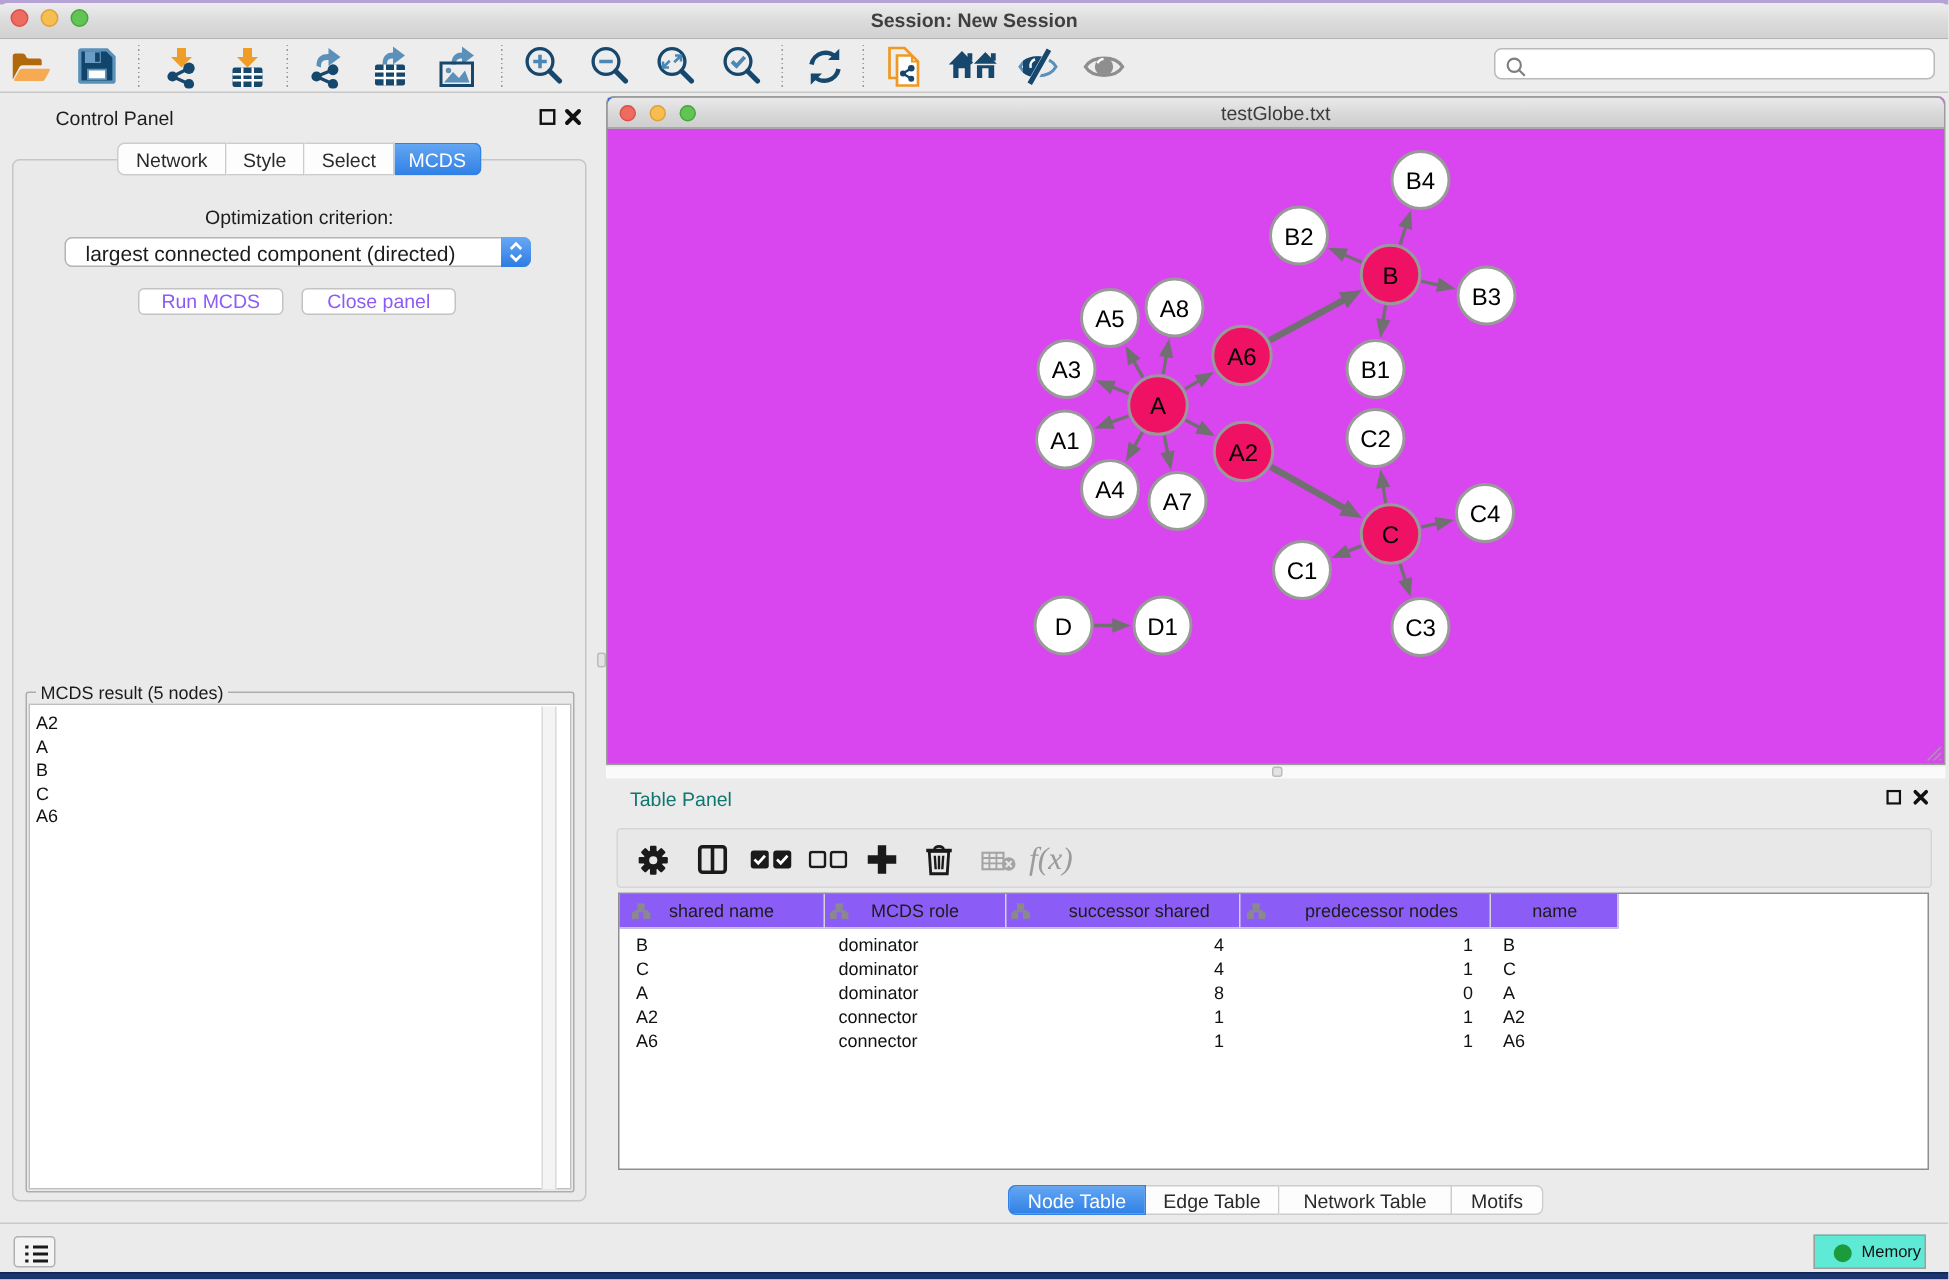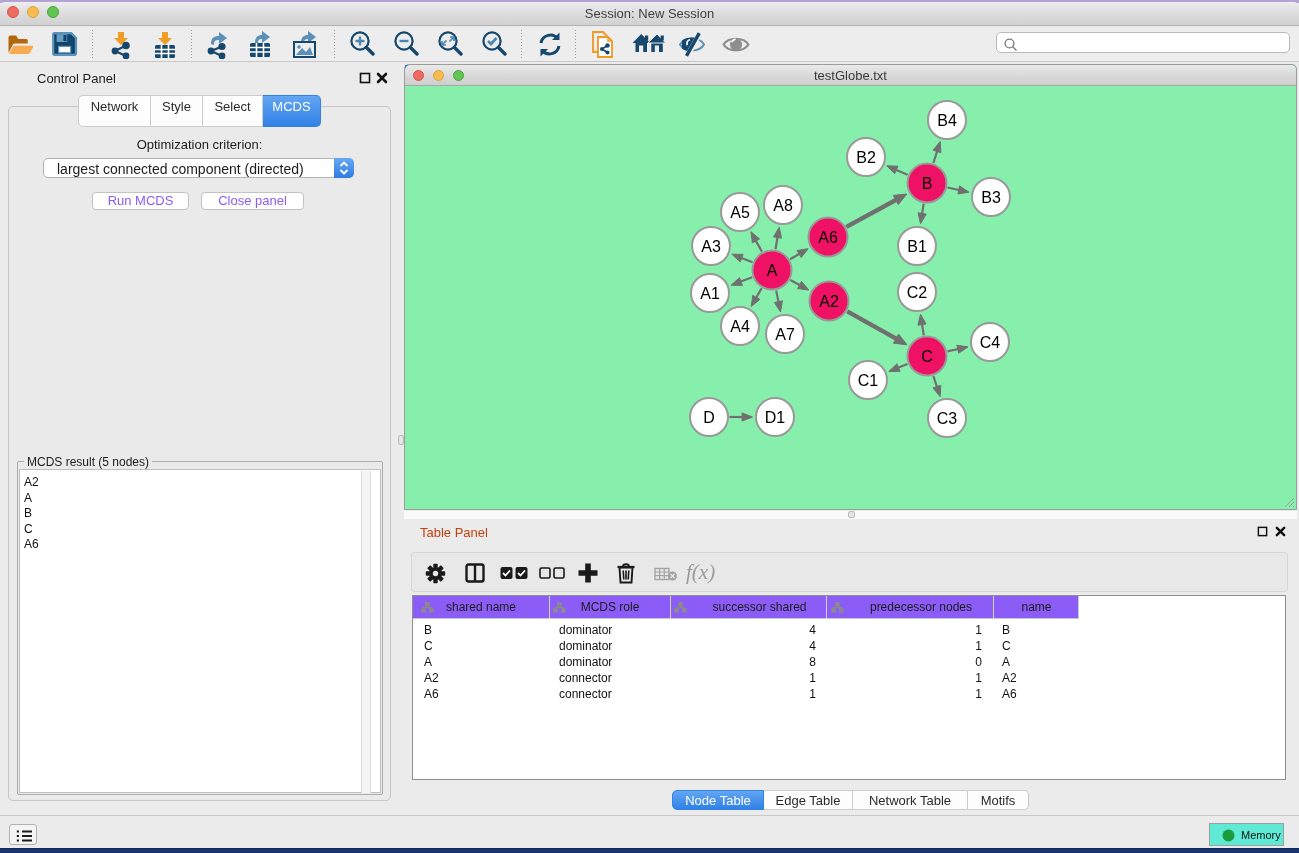--- a/index.html
+++ b/index.html
@@ -8,21 +8,21 @@
 .abs { position:absolute; }
 
 
 #desktop-top { left:0; top:0; width:1299px; height:3px; background:#b5a3d6; }
 #desktop-bot { left:0; top:848px; width:1299px; height:5px; background:#17306b;
   background:linear-gradient(180deg,#0e2150 0%,#1d3a74 40%,#16306a 100%); }
 
 
 #titlebar { left:0; top:2px; width:1299px; height:24px;
   background:linear-gradient(180deg,#eeedee 0%,#dcdbdc 55%,#d2d1d2 100%);
-  border-bottom:1px solid #b3b3b3; border-radius:5px 5px 0 0; }
+  border-bottom:1px solid #b3b3b3; border-radius:5px 5px 0 0;font-weight:bold; }
 #titlebar .title { position:absolute; left:0; right:0; top:4px; text-align:center;
   font-size:13px; color:#3f3f3f; }
 .tl { position:absolute; width:12px; height:12px; border-radius:50%; }
 .tl.r { background:#ee6b60; border:1px solid #d9514a; }
 .tl.y { background:#f6bd50; border:1px solid #dfa036; }
 .tl.g { background:#61c455; border:1px solid #48a53c; }
 
 
 #toolbar { left:0; top:27px; width:1299px; height:35px; background:#eeedee;
   border-bottom:1px solid #c8c8c8; }
@@ -32,21 +32,21 @@
 #searchbox { position:absolute; left:996px; top:5px; width:294px; height:21px;
   background:#ffffff; border:1px solid #b9b9b9; border-radius:5px; }
 
 
 #cp-title { left:13px; top:71px; font-size:13px; color:#1d1d1d;margin-left:24px; }
 #cp-inner { left:8px; top:106px; width:383px; height:695px; background:#eaeaea;
   border:1px solid #c6c6c6; border-radius:5px; }
 
 
 .tabrow { position:absolute; display:flex; }
-.tab { height:32px; font-size:13px; color:#2a2a2a; background:#fdfdfd;
+.tab { height:22px; font-size:13px; color:#2a2a2a; background:#fdfdfd;
   border:1px solid #cccccc; border-left:none; text-align:center; line-height:21px; }
 .tab.first { border-left:1px solid #cccccc; border-radius:5px 0 0 5px; }
 .tab.last { border-radius:0 5px 5px 0; }
 .tab.sel { background:linear-gradient(180deg,#63a6f2 0%,#3181e6 100%); color:#ffffff; border-color:#3181e6; }
 
 #opt-label { left:0px; top:137px; width:399px; text-align:center; font-size:13px; color:#1c1c1c; }
 #dropdown { left:43px; top:158px; width:311px; height:20px; background:#ffffff;
   border:1px solid #b4b4b4; border-radius:5px; font-size:13px; color:#1c1c1c; }
 #dropdown .dtext { position:absolute; left:13px; top:2px; font-size:14px; white-space:nowrap; }
 #dropdown .spin { position:absolute; right:-1px; top:-1px; width:20px; height:20px;
@@ -56,30 +56,30 @@
 
 
 #grpbox { left:17px; top:461px; width:366px; height:334px; border:1px solid #adadad; border-radius:2px; }
 #grplabel { left:24px; top:455px; font-size:12px; color:#1c1c1c; background:#eaeaea; padding:0 3px; }
 #mlist { left:19px; top:469px; width:362px; height:324px; background:#ffffff; border:1px solid #bfbfbf; }
 #mlist .li { font-size:12px; color:#111; padding-left:4px; height:15.6px; line-height:15.6px; }
 #mscroll { position:absolute; right:9px; top:1px; width:10px; height:322px; background:#f4f4f4;
   border-left:1px solid #dcdcdc; border-right:1px solid #dcdcdc; }
 
 
-#netwin { left:404px; top:64px; width:893px; height:446px; background:#86efac;
+#netwin { left:404px; top:64px; width:893px; height:446px; background:#d946ef;
   border:1px solid #9c9c9c; border-radius:5px 5px 0 0;  }
 #nw-titlebar { position:absolute; left:0; top:0; width:100%; height:21px;
   background:linear-gradient(180deg,#ebeaeb 0%,#d8d7d8 60%,#cfcecf 100%);
   border-bottom:1px solid #a9a9a9; border-radius:5px 5px 0 0; }
 #nw-titlebar .title { position:absolute; left:0; right:0; top:3px; text-align:center; font-size:13px; color:#3a3a3a; }
 .tls { position:absolute; width:11px; height:11px; border-radius:50%; top:5px; }
 
 
-#tp-title { left:420px; top:525px; font-size:13px; color:#c2410c; }
+#tp-title { left:420px; top:525px; font-size:13px; color:#0f766e; }
 #tp-toolbar { left:411px; top:552px; width:877px; height:40px; background:#e9e8e9;
   border:1px solid #d6d5d6; border-radius:3px; }
 #tptable { left:412px; top:595px; width:874px; height:185px; background:#ffffff; border:1px solid #8e8e8e; }
 #thead { position:absolute; left:0; top:0; width:666px; height:23px; background:#8b5cf6;
   border-bottom:1px solid #c9c9c9; border-right:1px solid #c9c9c9; }
 .th { position:absolute; top:0; height:23px; font-size:12px; color:#1c1c1c; text-align:center;
   line-height:23px; border-right:1px solid #d4d4d4; }
 .td { position:absolute; font-size:12px; color:#111; }
 .hicon { position:absolute; top:6px; }
 

